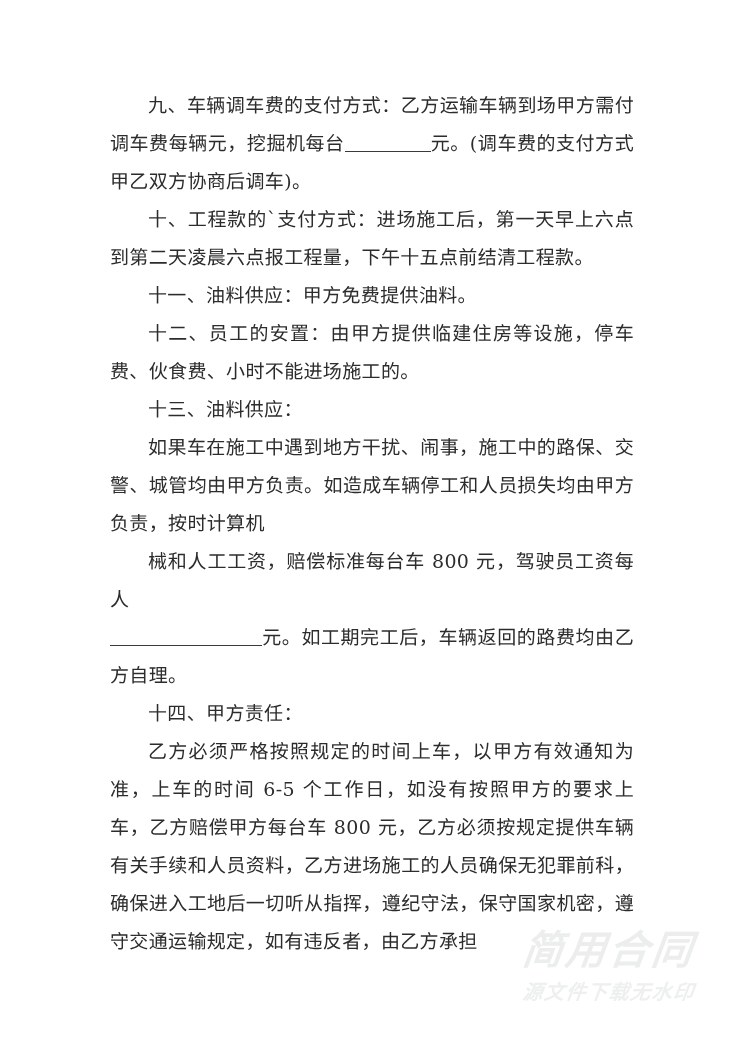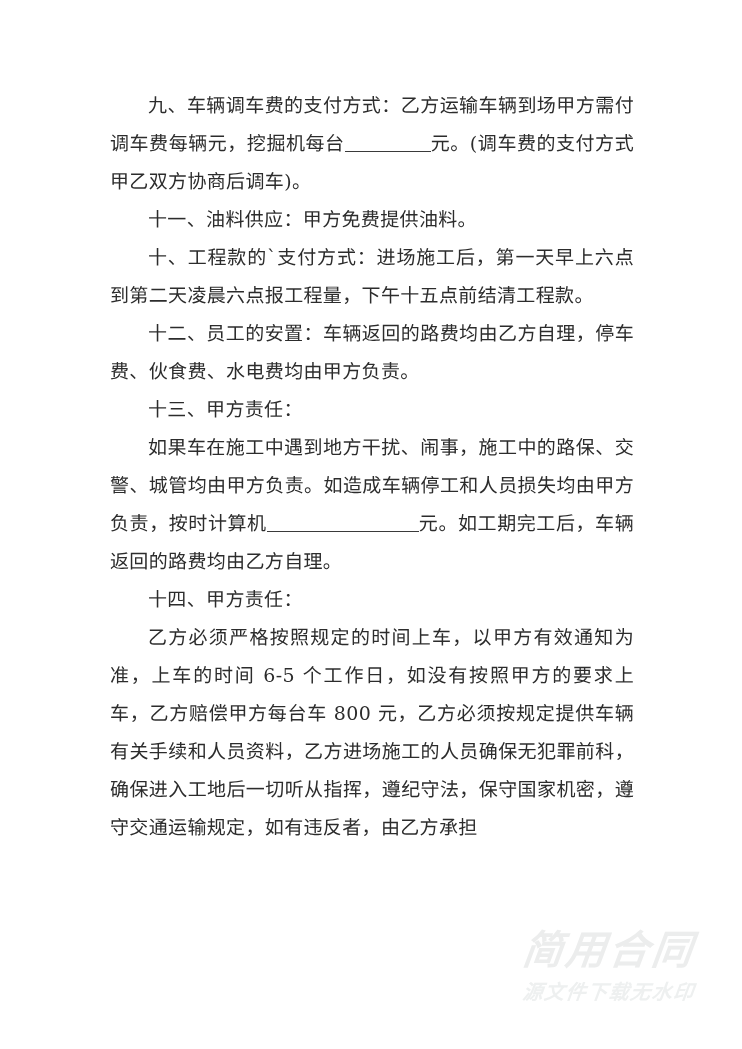--- a/index.html
+++ b/index.html
@@ -87,30 +87,30 @@
 </style>
 </head>
 <body>
 
 <div class="page">
 
   <div class="doc-body">
 
     <p class="para indent"><span>九、车辆调车费的支付方式：乙方运输车辆到场甲方需付调车费每辆元，挖掘机每台</span><span class="blank-line blank-sm"></span><span>元。(调车费的支付方式甲乙双方协商后调车)。</span></p>
 
+    <p class="para indent"><span>十、工程款的`支付方式：进场施工后，第一天早上六点到第二天凌晨六点报工程量，下午十五点前结清工程款。</span></p>
+
     <p class="para indent"><span>十一、油料供应：甲方免费提供油料。</span></p>
 
-    <p class="para indent"><span>十、工程款的`支付方式：进场施工后，第一天早上六点到第二天凌晨六点报工程量，下午十五点前结清工程款。</span></p>
+    <p class="para indent"><span>十二、员工的安置：由甲方提供临建住房等设施，停车费、伙食费、小时不能进场施工的。</span></p>
 
-    <p class="para indent"><span>十二、员工的安置：车辆返回的路费均由乙方自理，停车费、伙食费、水电费均由甲方负责。</span></p>
-
-    <p class="para indent"><span>十三、甲方责任：</span></p>
+    <p class="para indent"><span>十三、油料供应：</span></p>
 
 
-    <p class="para indent"><span>如果车在施工中遇到地方干扰、闹事，施工中的路保、交警、城管均由甲方负责。如造成车辆停工和人员损失均由甲方负责，按时计算机</span><span class="blank-line blank-lg"></span><span>元。如工期完工后，车辆返回的路费均由乙方自理。</span></p>
+    <p class="para indent"><span>如果车在施工中遇到地方干扰、闹事，施工中的路保、交警、城管均由甲方负责。如造成车辆停工和人员损失均由甲方负责，按时计算机</span><span class="stretch-line">械和人工工资，赔偿标准每台车 800 元，驾驶员工资每人</span><span class="blank-line blank-lg"></span><span>元。如工期完工后，车辆返回的路费均由乙方自理。</span></p>
 
     <p class="para indent"><span>十四、甲方责任：</span></p>
 
     <p class="para indent"><span>乙方必须严格按照规定的时间上车，以甲方有效通知为准，上车的时间 6-5 个工作日，如没有按照甲方的要求上车，乙方赔偿甲方每台车 800 元，乙方必须按规定提供车辆有关手续和人员资料，乙方进场施工的人员确保无犯罪前科，确保进入工地后一切听从指挥，遵纪守法，保守国家机密，遵守交通运输规定，如有违反者，由乙方承担</span></p>
 
   </div>
 
   <div class="watermark">
     <div class="wm-main">简用合同</div>
     <div class="wm-sub">源文件下载无水印</div>

